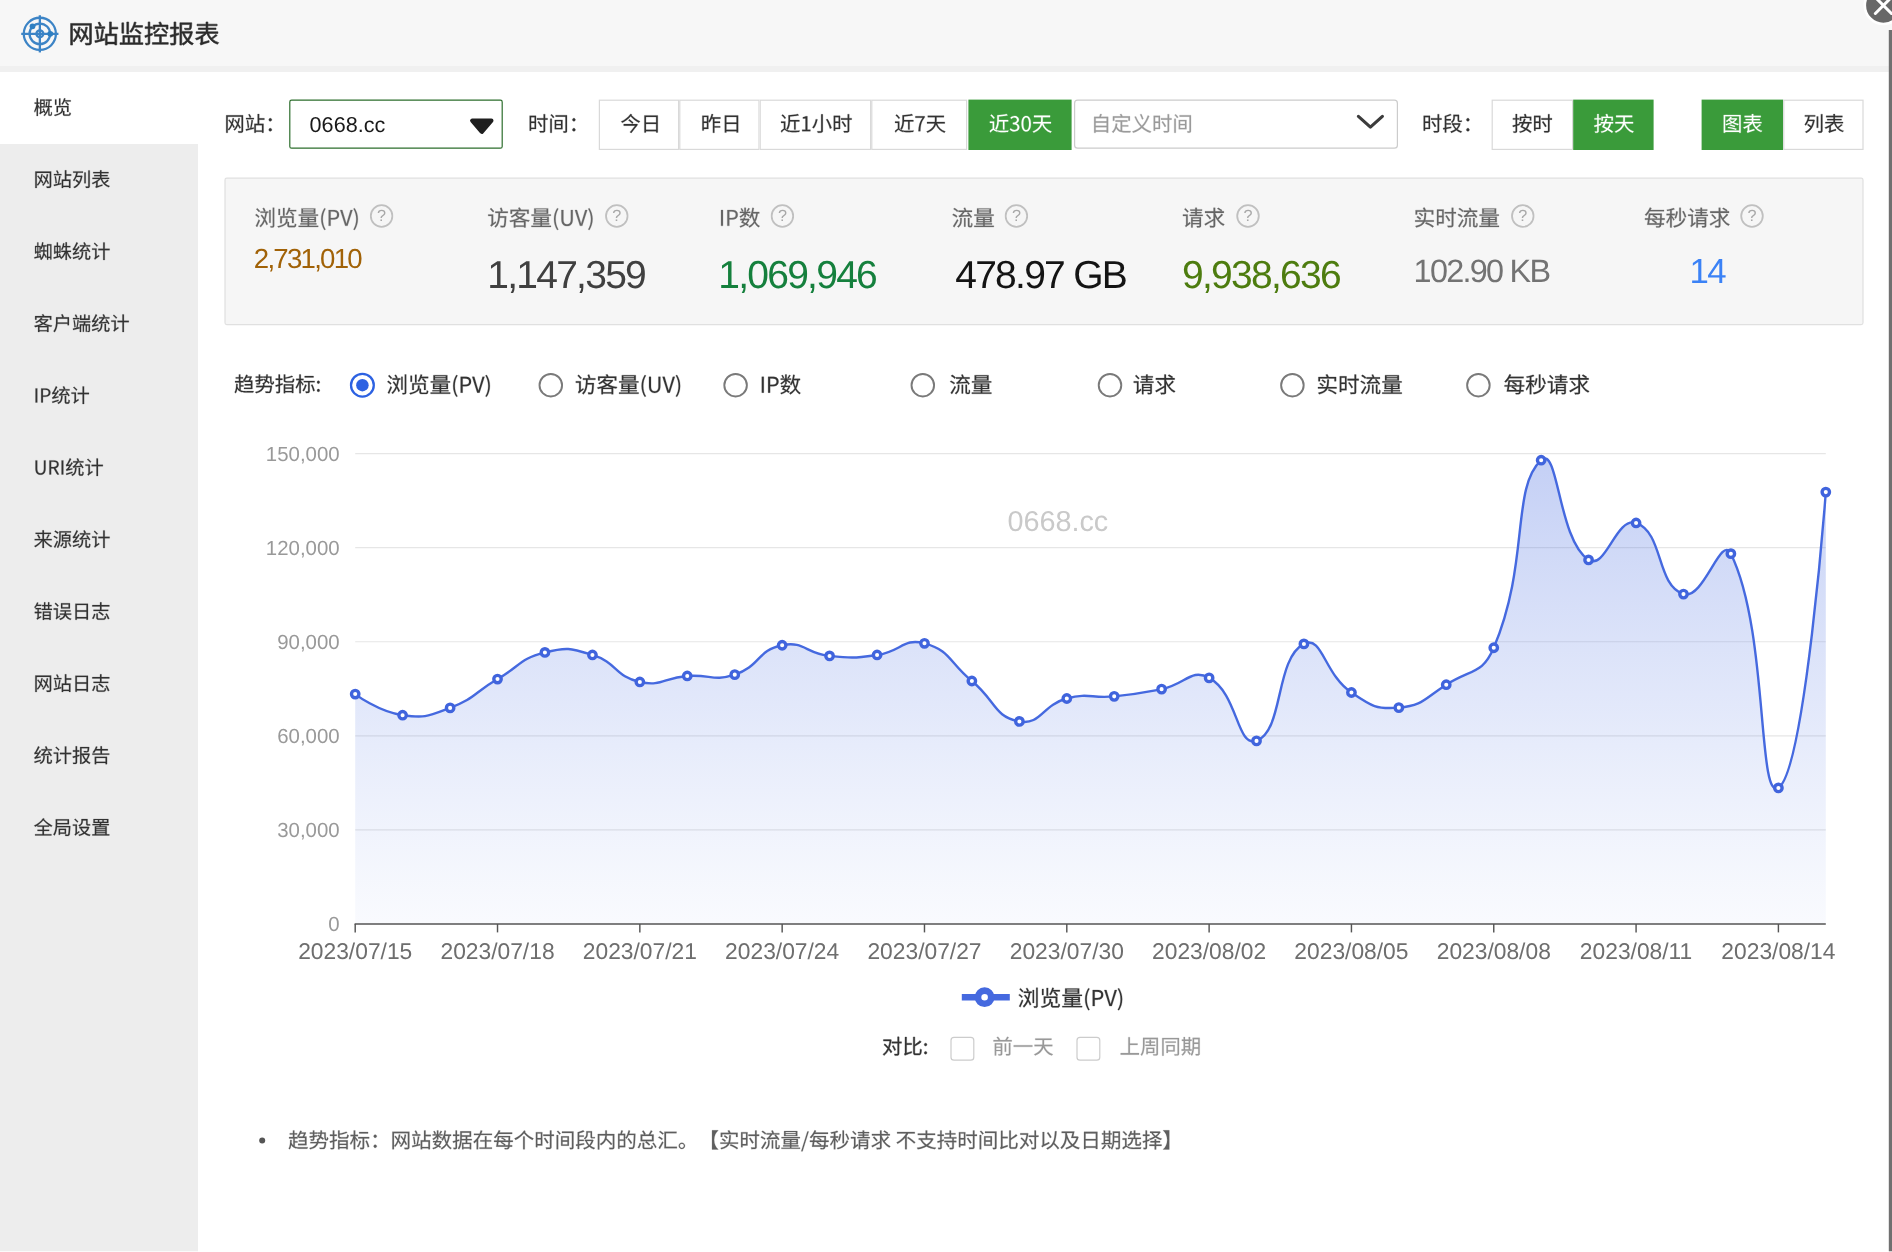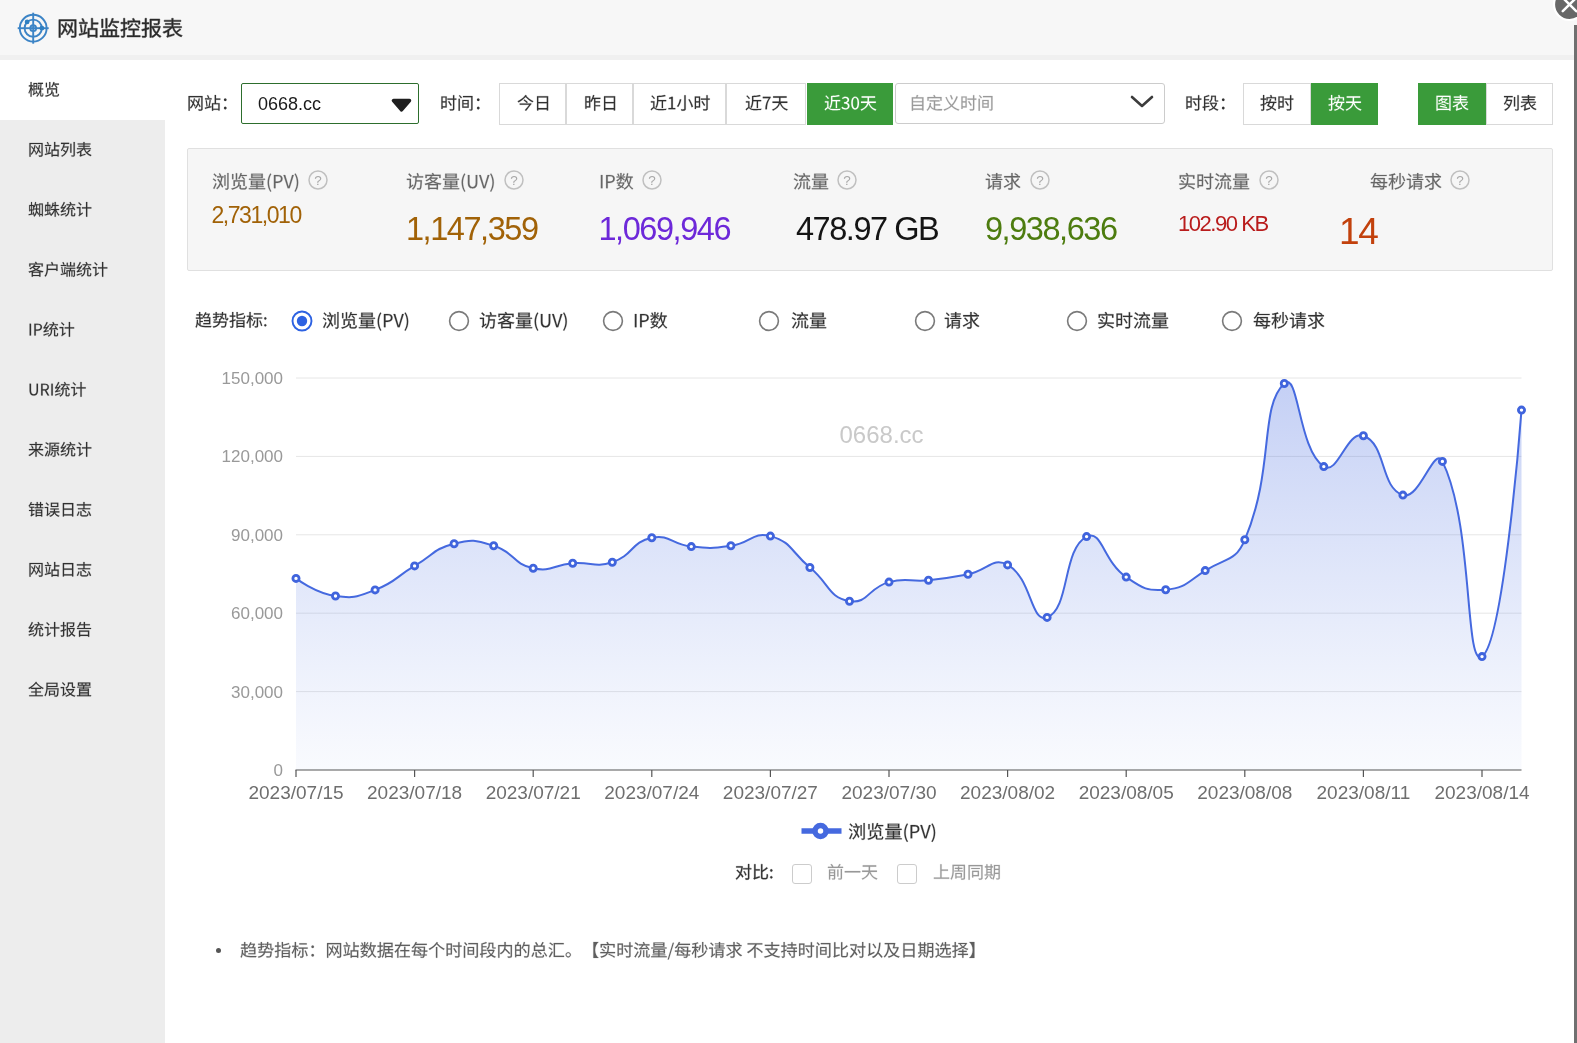--- a/index.html
+++ b/index.html
@@ -123,29 +123,29 @@
     <text x="10" y="14.5" font-size="13.5" fill="#a8a8a8" text-anchor="middle" font-family="Liberation Sans">?</text>
   </svg>
 <span class="abs" style="left:211.5px;top:202px;font-size:23px;letter-spacing:-1.45px;color:#a16207">2,731,010</span>
 <svg style="position:absolute;left:406.0px;top:171.8px;overflow:visible" width="89.5" height="18.9" viewBox="0 -900 4972 1050">
     <path fill="#666666" stroke="#666666" stroke-width="11" d="M593 -821C610 -771 631 -706 640 -667L714 -690C705 -728 683 -791 663 -838ZM126 -778C173 -731 236 -665 267 -626L321 -679C289 -716 225 -779 178 -824ZM374 -665V-592H519C514 -341 499 -100 339 30C357 41 381 65 393 82C518 -23 564 -187 582 -374H805C795 -127 781 -32 759 -9C750 2 741 4 723 4C704 4 655 3 603 -1C615 18 624 49 625 71C676 73 726 74 755 71C785 68 805 61 824 38C854 2 867 -106 881 -410C881 -420 881 -444 881 -444H588C591 -492 593 -542 594 -592H953V-665ZM46 -528V-455H200V-122C200 -77 164 -41 144 -28C158 -14 183 17 191 35C205 14 231 -10 411 -146C404 -159 393 -186 388 -206L275 -125V-528Z M1356 -529H1660C1618 -483 1564 -441 1502 -404C1442 -439 1391 -479 1352 -525ZM1378 -663C1328 -586 1231 -498 1092 -437C1109 -425 1132 -400 1143 -383C1202 -412 1254 -445 1299 -480C1337 -438 1382 -400 1432 -366C1310 -307 1169 -264 1035 -240C1049 -223 1065 -193 1072 -173C1124 -184 1178 -197 1231 -213V79H1305V45H1701V78H1778V-218C1823 -207 1870 -197 1917 -190C1928 -211 1948 -244 1965 -261C1823 -279 1687 -315 1574 -367C1656 -421 1727 -486 1776 -561L1725 -592L1711 -588H1413C1430 -608 1445 -628 1459 -648ZM1501 -324C1573 -284 1654 -252 1740 -228H1278C1356 -254 1432 -286 1501 -324ZM1305 -18V-165H1701V-18ZM1432 -830C1447 -806 1464 -776 1477 -749H1077V-561H1151V-681H1847V-561H1923V-749H1563C1548 -781 1525 -819 1505 -849Z M2250 -665H2747V-610H2250ZM2250 -763H2747V-709H2250ZM2177 -808V-565H2822V-808ZM2052 -522V-465H2949V-522ZM2230 -273H2462V-215H2230ZM2535 -273H2777V-215H2535ZM2230 -373H2462V-317H2230ZM2535 -373H2777V-317H2535ZM2047 -3V55H2955V-3H2535V-61H2873V-114H2535V-169H2851V-420H2159V-169H2462V-114H2131V-61H2462V-3Z M3239 196 3295 171C3209 29 3168 -141 3168 -311C3168 -480 3209 -649 3295 -792L3239 -818C3147 -668 3092 -507 3092 -311C3092 -114 3147 47 3239 196Z M3699 13C3848 13 3962 -67 3962 -302V-733H3873V-300C3873 -124 3796 -68 3699 -68C3603 -68 3528 -124 3528 -300V-733H3436V-302C3436 -67 3549 13 3699 13Z M4294 0H4401L4634 -733H4540L4422 -336C4397 -250 4379 -180 4351 -94H4347C4320 -180 4301 -250 4276 -336L4157 -733H4060Z M4733 196C4825 47 4880 -114 4880 -311C4880 -507 4825 -668 4733 -818L4676 -792C4762 -649 4805 -480 4805 -311C4805 -141 4762 29 4676 171Z"></path>
   </svg>
 <svg class="abs" style="left:504.0px;top:170.0px" width="20" height="20" viewBox="0 0 20 20">
     <circle cx="10" cy="10" r="9" fill="none" stroke="#c0c0c0" stroke-width="1.5"></circle>
     <text x="10" y="14.5" font-size="13.5" fill="#a8a8a8" text-anchor="middle" font-family="Liberation Sans">?</text>
   </svg>
-<span class="abs" style="left:406.0px;top:211.3px;font-size:32.5px;letter-spacing:-1.45px;color:#a16207">1,147,359</span>
+<span class="abs" style="left:406.0px;top:211.3px;font-size:32.5px;letter-spacing:-1.45px;color:#404040">1,147,359</span>
 <svg style="position:absolute;left:598.5px;top:171.8px;overflow:visible" width="34.7" height="18.9" viewBox="0 -900 1926 1050">
     <path fill="#666666" stroke="#666666" stroke-width="11" d="M101 0H193V-733H101Z M394 0H486V-292H607C768 -292 877 -363 877 -518C877 -678 767 -733 603 -733H394ZM486 -367V-658H591C720 -658 785 -625 785 -518C785 -413 724 -367 595 -367Z M1369 -821C1351 -782 1319 -723 1294 -688L1343 -664C1369 -697 1403 -747 1432 -793ZM1014 -793C1040 -751 1067 -696 1076 -661L1133 -686C1124 -722 1097 -776 1069 -815ZM1336 -260C1313 -208 1281 -164 1243 -126C1205 -145 1166 -164 1129 -180C1143 -204 1159 -231 1173 -260ZM1036 -153C1085 -134 1140 -109 1190 -83C1126 -37 1049 -5 967 14C980 28 996 54 1003 72C1095 47 1180 8 1252 -50C1285 -30 1315 -11 1338 6L1386 -43C1363 -59 1334 -77 1301 -95C1354 -152 1396 -222 1421 -309L1380 -326L1368 -323H1204L1226 -375L1159 -387C1152 -367 1142 -345 1132 -323H996V-260H1101C1080 -220 1057 -183 1036 -153ZM1183 -841V-654H976V-592H1160C1112 -527 1035 -465 965 -435C980 -421 997 -395 1006 -378C1067 -411 1133 -467 1183 -526V-404H1253V-540C1301 -505 1362 -458 1387 -435L1429 -489C1405 -506 1317 -562 1268 -592H1457V-654H1253V-841ZM1555 -832C1530 -656 1485 -488 1407 -383C1423 -373 1452 -349 1464 -337C1490 -374 1512 -418 1532 -467C1554 -369 1583 -278 1620 -199C1564 -104 1486 -31 1377 22C1391 37 1412 67 1419 83C1521 28 1598 -41 1657 -129C1707 -44 1769 24 1847 71C1859 52 1881 26 1898 12C1814 -33 1748 -106 1697 -198C1750 -301 1784 -426 1806 -576H1874V-646H1589C1603 -702 1615 -761 1624 -821ZM1735 -576C1719 -461 1695 -361 1659 -276C1621 -366 1593 -468 1574 -576Z"></path>
   </svg>
 <svg class="abs" style="left:641.7px;top:170.0px" width="20" height="20" viewBox="0 0 20 20">
     <circle cx="10" cy="10" r="9" fill="none" stroke="#c0c0c0" stroke-width="1.5"></circle>
     <text x="10" y="14.5" font-size="13.5" fill="#a8a8a8" text-anchor="middle" font-family="Liberation Sans">?</text>
   </svg>
-<span class="abs" style="left:598.5px;top:211.3px;font-size:32.5px;letter-spacing:-1.45px;color:#6d28d9">1,069,946</span>
+<span class="abs" style="left:598.5px;top:211.3px;font-size:32.5px;letter-spacing:-1.45px;color:#15803d">1,069,946</span>
 <svg style="position:absolute;left:792.5px;top:171.8px;overflow:visible" width="36.0" height="18.9" viewBox="0 -900 2000 1050">
     <path fill="#666666" stroke="#666666" stroke-width="11" d="M577 -361V37H644V-361ZM400 -362V-259C400 -167 387 -56 264 28C281 39 306 62 317 77C452 -19 468 -148 468 -257V-362ZM755 -362V-44C755 16 760 32 775 46C788 58 810 63 830 63C840 63 867 63 879 63C896 63 916 59 927 52C941 44 949 32 954 13C959 -5 962 -58 964 -102C946 -108 924 -118 911 -130C910 -82 909 -46 907 -29C905 -13 902 -6 897 -2C892 1 884 2 875 2C867 2 854 2 847 2C840 2 834 1 831 -2C826 -7 825 -17 825 -37V-362ZM85 -774C145 -738 219 -684 255 -645L300 -704C264 -742 189 -794 129 -827ZM40 -499C104 -470 183 -423 222 -388L264 -450C224 -484 144 -528 80 -554ZM65 16 128 67C187 -26 257 -151 310 -257L256 -306C198 -193 119 -61 65 16ZM559 -823C575 -789 591 -746 603 -710H318V-642H515C473 -588 416 -517 397 -499C378 -482 349 -475 330 -471C336 -454 346 -417 350 -399C379 -410 425 -414 837 -442C857 -415 874 -390 886 -369L947 -409C910 -468 833 -560 770 -627L714 -593C738 -566 765 -534 790 -503L476 -485C515 -530 562 -592 600 -642H945V-710H680C669 -748 648 -799 627 -840Z M1250 -665H1747V-610H1250ZM1250 -763H1747V-709H1250ZM1177 -808V-565H1822V-808ZM1052 -522V-465H1949V-522ZM1230 -273H1462V-215H1230ZM1535 -273H1777V-215H1535ZM1230 -373H1462V-317H1230ZM1535 -373H1777V-317H1535ZM1047 -3V55H1955V-3H1535V-61H1873V-114H1535V-169H1851V-420H1159V-169H1462V-114H1131V-61H1462V-3Z"></path>
   </svg>
 <svg class="abs" style="left:837.0px;top:170.0px" width="20" height="20" viewBox="0 0 20 20">
     <circle cx="10" cy="10" r="9" fill="none" stroke="#c0c0c0" stroke-width="1.5"></circle>
     <text x="10" y="14.5" font-size="13.5" fill="#a8a8a8" text-anchor="middle" font-family="Liberation Sans">?</text>
   </svg>
 <span class="abs" style="left:796px;top:211.3px;font-size:32.5px;letter-spacing:-1.45px;color:#141414">478.97 GB</span>
 <svg style="position:absolute;left:985.0px;top:171.8px;overflow:visible" width="36.0" height="18.9" viewBox="0 -900 2000 1050">
     <path fill="#666666" stroke="#666666" stroke-width="11" d="M107 -772C159 -725 225 -659 256 -617L307 -670C276 -711 208 -773 155 -818ZM42 -526V-454H192V-88C192 -44 162 -14 144 -2C157 13 177 44 184 62C198 41 224 20 393 -110C385 -125 373 -154 368 -174L264 -96V-526ZM494 -212H808V-130H494ZM494 -265V-342H808V-265ZM614 -840V-762H382V-704H614V-640H407V-585H614V-516H352V-458H960V-516H688V-585H899V-640H688V-704H929V-762H688V-840ZM424 -400V79H494V-75H808V-5C808 7 803 11 790 12C776 13 728 13 677 11C687 29 696 57 699 76C770 76 816 76 843 64C872 53 880 33 880 -4V-400Z M1117 -501C1180 -444 1252 -363 1283 -309L1344 -354C1311 -408 1237 -485 1174 -540ZM1043 -89 1090 -21C1193 -80 1330 -162 1460 -242V-22C1460 -2 1453 3 1434 4C1414 4 1349 5 1280 2C1292 25 1303 60 1308 82C1396 82 1456 80 1490 67C1523 54 1537 31 1537 -22V-420C1623 -235 1749 -82 1912 -4C1924 -24 1949 -54 1967 -69C1858 -116 1763 -198 1687 -299C1753 -356 1835 -437 1896 -508L1832 -554C1786 -492 1711 -412 1648 -355C1602 -426 1565 -505 1537 -586V-599H1939V-672H1816L1859 -721C1818 -754 1737 -802 1674 -834L1629 -786C1690 -755 1765 -707 1806 -672H1537V-838H1460V-672H1065V-599H1460V-320C1308 -233 1145 -141 1043 -89Z"></path>
@@ -155,29 +155,29 @@
     <text x="10" y="14.5" font-size="13.5" fill="#a8a8a8" text-anchor="middle" font-family="Liberation Sans">?</text>
   </svg>
 <span class="abs" style="left:985.0px;top:211.3px;font-size:32.5px;letter-spacing:-1.45px;color:#4d7c0f">9,938,636</span>
 <svg style="position:absolute;left:1178.0px;top:171.8px;overflow:visible" width="72.0" height="18.9" viewBox="0 -900 4000 1050">
     <path fill="#666666" stroke="#666666" stroke-width="11" d="M538 -107C671 -57 804 12 885 74L931 15C848 -44 708 -113 574 -162ZM240 -557C294 -525 358 -475 387 -440L435 -494C404 -530 339 -575 285 -605ZM140 -401C197 -370 264 -320 296 -284L342 -341C309 -376 241 -422 185 -451ZM90 -726V-523H165V-656H834V-523H912V-726H569C554 -761 528 -810 503 -847L429 -824C447 -794 466 -758 480 -726ZM71 -256V-191H432C376 -94 273 -29 81 11C97 28 116 57 124 77C349 25 461 -62 518 -191H935V-256H541C570 -353 577 -469 581 -606H503C499 -464 493 -349 461 -256Z M1474 -452C1527 -375 1595 -269 1627 -208L1693 -246C1659 -307 1590 -409 1536 -485ZM1324 -402V-174H1153V-402ZM1324 -469H1153V-688H1324ZM1081 -756V-25H1153V-106H1394V-756ZM1764 -835V-640H1440V-566H1764V-33C1764 -13 1756 -6 1736 -6C1714 -4 1640 -4 1562 -7C1573 15 1585 49 1590 70C1690 70 1754 69 1790 56C1826 44 1840 22 1840 -33V-566H1962V-640H1840V-835Z M2577 -361V37H2644V-361ZM2400 -362V-259C2400 -167 2387 -56 2264 28C2281 39 2306 62 2317 77C2452 -19 2468 -148 2468 -257V-362ZM2755 -362V-44C2755 16 2760 32 2775 46C2788 58 2810 63 2830 63C2840 63 2867 63 2879 63C2896 63 2916 59 2927 52C2941 44 2949 32 2954 13C2959 -5 2962 -58 2964 -102C2946 -108 2924 -118 2911 -130C2910 -82 2909 -46 2907 -29C2905 -13 2902 -6 2897 -2C2892 1 2884 2 2875 2C2867 2 2854 2 2847 2C2840 2 2834 1 2831 -2C2826 -7 2825 -17 2825 -37V-362ZM2085 -774C2145 -738 2219 -684 2255 -645L2300 -704C2264 -742 2189 -794 2129 -827ZM2040 -499C2104 -470 2183 -423 2222 -388L2264 -450C2224 -484 2144 -528 2080 -554ZM2065 16 2128 67C2187 -26 2257 -151 2310 -257L2256 -306C2198 -193 2119 -61 2065 16ZM2559 -823C2575 -789 2591 -746 2603 -710H2318V-642H2515C2473 -588 2416 -517 2397 -499C2378 -482 2349 -475 2330 -471C2336 -454 2346 -417 2350 -399C2379 -410 2425 -414 2837 -442C2857 -415 2874 -390 2886 -369L2947 -409C2910 -468 2833 -560 2770 -627L2714 -593C2738 -566 2765 -534 2790 -503L2476 -485C2515 -530 2562 -592 2600 -642H2945V-710H2680C2669 -748 2648 -799 2627 -840Z M3250 -665H3747V-610H3250ZM3250 -763H3747V-709H3250ZM3177 -808V-565H3822V-808ZM3052 -522V-465H3949V-522ZM3230 -273H3462V-215H3230ZM3535 -273H3777V-215H3535ZM3230 -373H3462V-317H3230ZM3535 -373H3777V-317H3535ZM3047 -3V55H3955V-3H3535V-61H3873V-114H3535V-169H3851V-420H3159V-169H3462V-114H3131V-61H3462V-3Z"></path>
   </svg>
 <svg class="abs" style="left:1258.5px;top:170.0px" width="20" height="20" viewBox="0 0 20 20">
     <circle cx="10" cy="10" r="9" fill="none" stroke="#c0c0c0" stroke-width="1.5"></circle>
     <text x="10" y="14.5" font-size="13.5" fill="#a8a8a8" text-anchor="middle" font-family="Liberation Sans">?</text>
   </svg>
-<span class="abs" style="left:1178.0px;top:211.3px;font-size:22px;letter-spacing:-1.45px;color:#b91c1c">102.90 KB</span>
+<span class="abs" style="left:1178.0px;top:211.3px;font-size:27px;letter-spacing:-1.45px;color:#737373">102.90 KB</span>
 <svg style="position:absolute;left:1369.5px;top:171.8px;overflow:visible" width="72.0" height="18.9" viewBox="0 -900 4000 1050">
     <path fill="#666666" stroke="#666666" stroke-width="11" d="M391 -458C454 -429 529 -382 568 -345H269L290 -503H750L744 -345H574L616 -389C577 -426 498 -472 434 -500ZM43 -347V-279H185C172 -194 159 -113 146 -52H187L720 -51C714 -20 708 -2 700 7C691 19 682 22 664 22C644 22 598 21 548 17C558 34 565 60 566 77C615 80 666 81 695 79C726 76 747 68 766 42C778 27 787 -1 795 -51H924V-118H803C808 -161 811 -214 815 -279H959V-347H818L825 -533C825 -543 826 -570 826 -570H223C216 -503 206 -425 195 -347ZM729 -118H564L599 -156C558 -196 478 -247 409 -280H741C738 -213 734 -159 729 -118ZM365 -238C429 -207 503 -158 545 -118H235L260 -280H406ZM271 -846C218 -719 132 -590 39 -510C58 -499 91 -477 106 -465C160 -519 216 -592 265 -671H925V-739H304C319 -767 333 -795 346 -824Z M1493 -670C1478 -561 1452 -445 1416 -368C1433 -362 1465 -347 1479 -337C1515 -418 1545 -540 1563 -657ZM1775 -662C1822 -576 1869 -462 1887 -387L1955 -412C1936 -487 1889 -598 1839 -684ZM1839 -351C1766 -154 1609 -41 1360 11C1376 28 1393 57 1401 77C1664 14 1830 -112 1909 -329ZM1633 -840V-221H1705V-840ZM1372 -826C1297 -793 1165 -763 1053 -745C1061 -729 1071 -704 1074 -687C1117 -693 1164 -700 1210 -709V-558H1043V-488H1201C1161 -373 1093 -243 1030 -172C1042 -154 1060 -124 1068 -103C1118 -164 1170 -263 1210 -363V78H1284V-385C1317 -336 1355 -274 1371 -242L1416 -301C1397 -328 1311 -439 1284 -468V-488H1425V-558H1284V-725C1333 -737 1380 -751 1418 -766Z M2107 -772C2159 -725 2225 -659 2256 -617L2307 -670C2276 -711 2208 -773 2155 -818ZM2042 -526V-454H2192V-88C2192 -44 2162 -14 2144 -2C2157 13 2177 44 2184 62C2198 41 2224 20 2393 -110C2385 -125 2373 -154 2368 -174L2264 -96V-526ZM2494 -212H2808V-130H2494ZM2494 -265V-342H2808V-265ZM2614 -840V-762H2382V-704H2614V-640H2407V-585H2614V-516H2352V-458H2960V-516H2688V-585H2899V-640H2688V-704H2929V-762H2688V-840ZM2424 -400V79H2494V-75H2808V-5C2808 7 2803 11 2790 12C2776 13 2728 13 2677 11C2687 29 2696 57 2699 76C2770 76 2816 76 2843 64C2872 53 2880 33 2880 -4V-400Z M3117 -501C3180 -444 3252 -363 3283 -309L3344 -354C3311 -408 3237 -485 3174 -540ZM3043 -89 3090 -21C3193 -80 3330 -162 3460 -242V-22C3460 -2 3453 3 3434 4C3414 4 3349 5 3280 2C3292 25 3303 60 3308 82C3396 82 3456 80 3490 67C3523 54 3537 31 3537 -22V-420C3623 -235 3749 -82 3912 -4C3924 -24 3949 -54 3967 -69C3858 -116 3763 -198 3687 -299C3753 -356 3835 -437 3896 -508L3832 -554C3786 -492 3711 -412 3648 -355C3602 -426 3565 -505 3537 -586V-599H3939V-672H3816L3859 -721C3818 -754 3737 -802 3674 -834L3629 -786C3690 -755 3765 -707 3806 -672H3537V-838H3460V-672H3065V-599H3460V-320C3308 -233 3145 -141 3043 -89Z"></path>
   </svg>
 <svg class="abs" style="left:1450.0px;top:170.0px" width="20" height="20" viewBox="0 0 20 20">
     <circle cx="10" cy="10" r="9" fill="none" stroke="#c0c0c0" stroke-width="1.5"></circle>
     <text x="10" y="14.5" font-size="13.5" fill="#a8a8a8" text-anchor="middle" font-family="Liberation Sans">?</text>
   </svg>
-<span class="abs" style="left:1339px;top:211.3px;font-size:37px;letter-spacing:-1.45px;color:#c2410c">14</span>
+<span class="abs" style="left:1408px;top:211.3px;font-size:29px;letter-spacing:-1.45px;color:#3b82f6">14</span>
 <svg style="position:absolute;left:195.0px;top:311.2px;overflow:visible" width="72.7" height="17.9" viewBox="0 -900 4278 1050">
     <path fill="#333333" stroke="#333333" stroke-width="11" d="M614 -683H783C762 -639 736 -586 711 -540H522C559 -585 589 -634 614 -683ZM527 -367V-302H827V-191H491V-123H901V-540H790C821 -603 853 -674 878 -733L829 -749L817 -745H642C652 -768 660 -792 668 -814L596 -825C570 -741 519 -635 441 -554C458 -545 483 -526 496 -511L514 -531V-472H827V-367ZM108 -381C105 -209 95 -59 31 36C48 46 77 70 88 81C124 23 146 -50 159 -134C246 21 390 49 603 49H939C943 28 957 -6 969 -24C911 -22 650 -22 603 -22C493 -22 402 -29 329 -61V-250H464V-316H329V-451H467V-522H311V-637H445V-705H311V-840H240V-705H86V-637H240V-522H52V-451H258V-105C222 -137 193 -180 171 -238C175 -282 177 -329 178 -377Z M1214 -840V-742H1064V-675H1214V-578L1049 -552L1064 -483L1214 -509V-420C1214 -409 1210 -405 1197 -405C1185 -405 1142 -405 1096 -406C1105 -388 1114 -361 1117 -343C1183 -342 1223 -343 1249 -354C1276 -364 1283 -382 1283 -420V-521L1420 -545L1417 -612L1283 -589V-675H1413V-742H1283V-840ZM1425 -350C1422 -326 1417 -302 1412 -280H1091V-213H1391C1348 -106 1258 -26 1044 16C1059 32 1078 62 1084 81C1326 27 1425 -75 1472 -213H1781C1767 -83 1751 -25 1729 -7C1719 2 1707 3 1686 3C1662 3 1596 2 1531 -3C1544 15 1554 44 1555 65C1619 69 1681 70 1712 68C1748 66 1770 61 1791 40C1824 10 1841 -66 1860 -247C1861 -257 1863 -280 1863 -280H1491C1496 -303 1500 -326 1503 -350H1449C1514 -382 1559 -424 1589 -477C1635 -445 1677 -414 1705 -390L1746 -449C1715 -474 1668 -507 1617 -540C1631 -580 1640 -626 1645 -678H1770C1768 -474 1775 -349 1876 -349C1930 -349 1954 -376 1962 -476C1944 -480 1920 -492 1905 -504C1902 -438 1896 -416 1879 -416C1836 -415 1834 -525 1839 -742H1651L1655 -840H1585L1581 -742H1435V-678H1576C1571 -641 1565 -608 1556 -578L1470 -629L1430 -578C1462 -560 1496 -538 1531 -516C1503 -465 1460 -426 1393 -397C1406 -387 1424 -366 1433 -350Z M2837 -781C2761 -747 2634 -712 2515 -687V-836H2441V-552C2441 -465 2472 -443 2588 -443C2612 -443 2796 -443 2821 -443C2920 -443 2945 -476 2956 -610C2935 -614 2903 -626 2887 -637C2881 -529 2872 -511 2817 -511C2777 -511 2622 -511 2592 -511C2527 -511 2515 -518 2515 -552V-625C2645 -650 2793 -684 2894 -725ZM2512 -134H2838V-29H2512ZM2512 -195V-295H2838V-195ZM2441 -359V79H2512V33H2838V75H2912V-359ZM2184 -840V-638H2044V-567H2184V-352L2031 -310L2053 -237L2184 -276V-8C2184 6 2178 10 2165 11C2152 11 2111 11 2065 10C2074 30 2085 61 2088 79C2155 80 2195 77 2222 66C2248 54 2257 34 2257 -9V-298L2390 -339L2381 -409L2257 -373V-567H2376V-638H2257V-840Z M3466 -764V-693H3902V-764ZM3779 -325C3826 -225 3873 -95 3888 -16L3957 -41C3940 -120 3892 -247 3843 -345ZM3491 -342C3465 -236 3420 -129 3364 -57C3381 -49 3411 -28 3425 -18C3479 -94 3529 -211 3560 -327ZM3422 -525V-454H3636V-18C3636 -5 3632 -1 3617 0C3604 0 3557 1 3505 -1C3515 22 3526 54 3529 76C3599 76 3645 74 3674 62C3703 49 3712 26 3712 -17V-454H3956V-525ZM3202 -840V-628H3049V-558H3186C3153 -434 3088 -290 3024 -215C3038 -196 3058 -165 3066 -145C3116 -209 3165 -314 3202 -422V79H3277V-444C3311 -395 3351 -333 3368 -301L3412 -360C3392 -388 3306 -498 3277 -531V-558H3408V-628H3277V-840Z M4139 -390C4175 -390 4205 -418 4205 -460C4205 -501 4175 -530 4139 -530C4102 -530 4073 -501 4073 -460C4073 -418 4102 -390 4139 -390ZM4139 13C4175 13 4205 -15 4205 -56C4205 -98 4175 -126 4139 -126C4102 -126 4073 -98 4073 -56C4073 -15 4102 13 4139 13Z"></path>
   </svg>
 <svg class="abs" style="left:290.5px;top:309.5px" width="22" height="22" viewBox="0 0 22 22">
     <circle cx="11" cy="11" r="9.5" fill="#fff" stroke="#2d62e2" stroke-width="1.9"></circle>
     <circle cx="11" cy="11" r="5.2" fill="#2d62e2"></circle>
   </svg>
 <svg style="position:absolute;left:322.0px;top:310.8px;overflow:visible" width="87.9" height="18.9" viewBox="0 -900 4884 1050">
     <path fill="#333333" stroke="#333333" stroke-width="11" d="M687 -734V-138H752V-734ZM850 -841V-4C850 10 845 14 832 14C819 15 778 15 733 14C742 34 752 63 755 81C818 81 859 79 883 68C908 56 918 37 918 -4V-841ZM83 -773C129 -732 184 -674 208 -637L261 -681C235 -718 179 -773 133 -812ZM42 -502C92 -466 152 -413 181 -377L230 -426C200 -461 139 -511 89 -545ZM63 10 126 50C168 -37 218 -154 255 -252L198 -291C158 -186 102 -64 63 10ZM297 -483C343 -422 391 -353 433 -283C389 -164 327 -65 239 7C255 21 281 48 291 62C371 -10 431 -101 477 -209C513 -144 543 -83 561 -33L622 -75C599 -136 558 -213 509 -293C540 -385 562 -488 580 -601H645V-669H279V-601H509C497 -517 481 -439 461 -367C425 -420 388 -472 351 -518ZM380 -807C405 -764 436 -704 447 -669L513 -698C499 -733 469 -790 442 -832Z M1644 -626C1695 -578 1752 -510 1777 -464L1844 -496C1818 -541 1762 -606 1708 -653ZM1115 -784V-502H1188V-784ZM1324 -830V-469H1397V-830ZM1528 -183V-26C1528 47 1553 66 1651 66C1672 66 1806 66 1827 66C1907 66 1928 38 1937 -76C1917 -80 1887 -90 1871 -102C1867 -11 1860 2 1820 2C1791 2 1680 2 1658 2C1611 2 1603 -2 1603 -27V-183ZM1457 -326V-248C1457 -168 1431 -55 1066 22C1083 37 1104 65 1114 82C1491 -7 1535 -142 1535 -246V-326ZM1196 -439V-121H1270V-372H1741V-127H1819V-439ZM1586 -841C1559 -729 1512 -615 1451 -541C1470 -533 1501 -514 1515 -503C1549 -548 1580 -606 1606 -671H1935V-738H1632C1641 -767 1650 -796 1658 -826Z M2250 -665H2747V-610H2250ZM2250 -763H2747V-709H2250ZM2177 -808V-565H2822V-808ZM2052 -522V-465H2949V-522ZM2230 -273H2462V-215H2230ZM2535 -273H2777V-215H2535ZM2230 -373H2462V-317H2230ZM2535 -373H2777V-317H2535ZM2047 -3V55H2955V-3H2535V-61H2873V-114H2535V-169H2851V-420H2159V-169H2462V-114H2131V-61H2462V-3Z M3239 196 3295 171C3209 29 3168 -141 3168 -311C3168 -480 3209 -649 3295 -792L3239 -818C3147 -668 3092 -507 3092 -311C3092 -114 3147 47 3239 196Z M3439 0H3531V-292H3652C3813 -292 3922 -363 3922 -518C3922 -678 3812 -733 3648 -733H3439ZM3531 -367V-658H3636C3765 -658 3830 -625 3830 -518C3830 -413 3769 -367 3640 -367Z M4206 0H4313L4546 -733H4452L4334 -336C4309 -250 4291 -180 4263 -94H4259C4232 -180 4213 -250 4188 -336L4069 -733H3972Z M4645 196C4737 47 4792 -114 4792 -311C4792 -507 4737 -668 4645 -818L4588 -792C4674 -649 4717 -480 4717 -311C4717 -141 4674 29 4588 171Z"></path>
   </svg>

